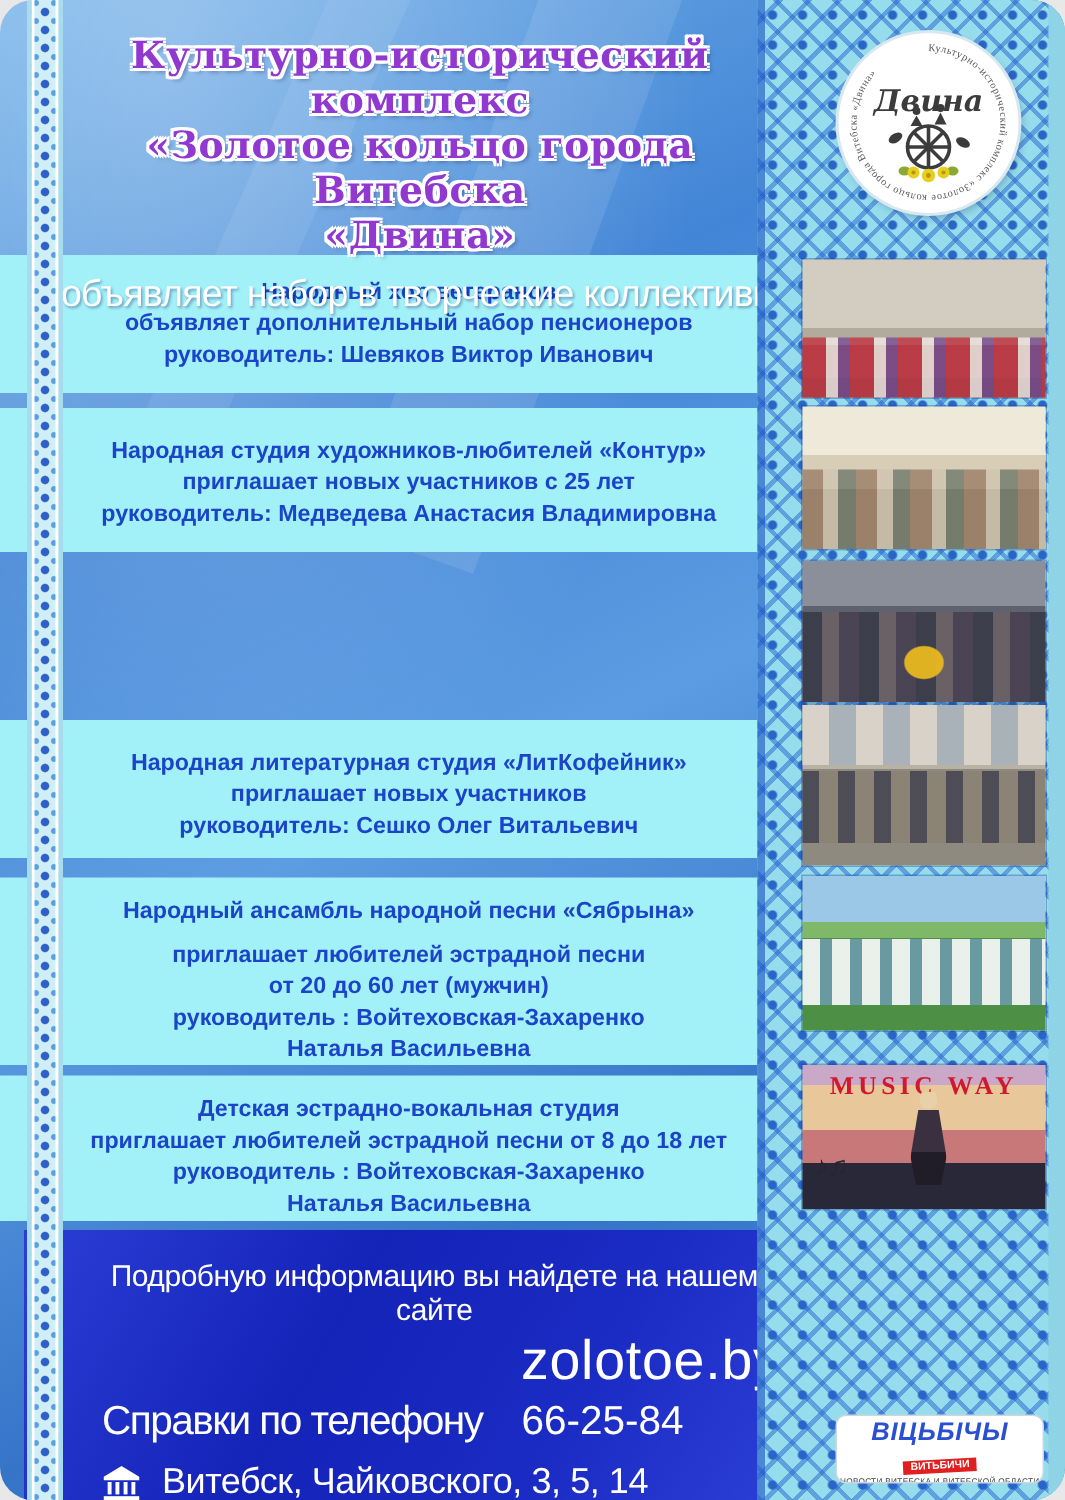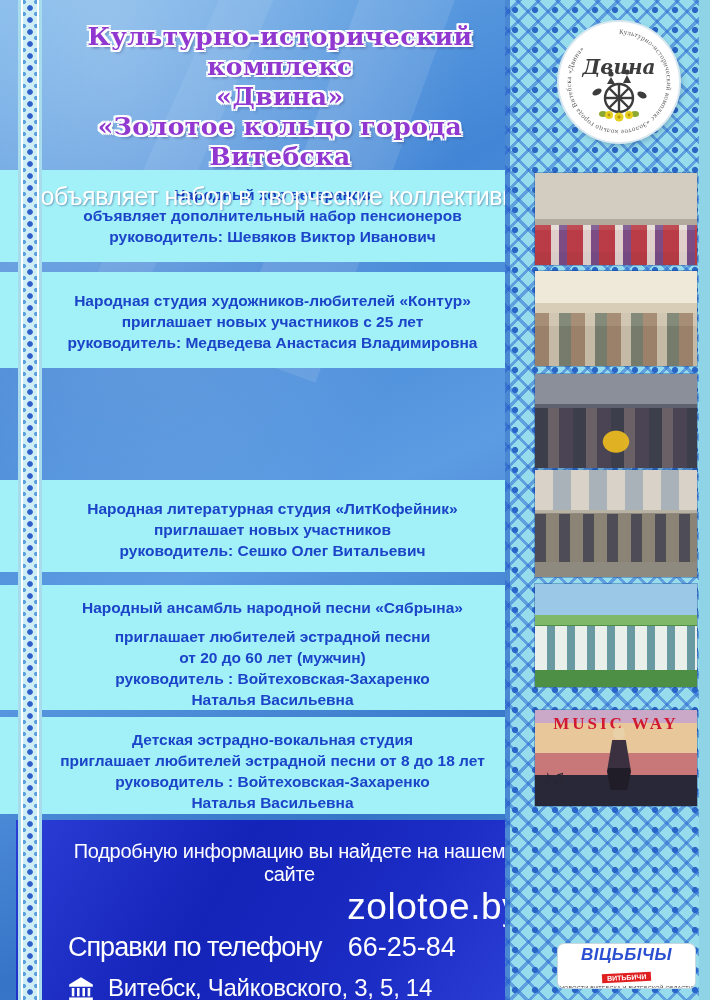--- a/index.html
+++ b/index.html
@@ -2,20 +2,21 @@
 <html><head>
 <meta charset="utf-8">
 <style>
   * { margin:0; padding:0; box-sizing:border-box; }
   html,body { width:710px; height:1000px; background:#e8e8e8; }
   .poster { position:relative; width:710px; height:1000px; overflow:hidden;
     font-family:"Liberation Sans", sans-serif;
     background:
       radial-gradient(ellipse at 16% 3%, rgba(255,255,255,0.30), transparent 42%),
       linear-gradient(155deg,#71b0e8 0%, #4285d6 28%, #5c9ce2 50%, #3674c8 74%, #4d8cd8 100%);
+    border-radius: 22px;
   }
   .streak { position:absolute; background:rgba(255,255,255,0.10); pointer-events:none; }
   .s1 { width:90px; height:420px; left:300px; top:-40px; transform:rotate(20deg); }
   .s2 { width:50px; height:380px; left:150px; top:-30px; transform:rotate(24deg); background:rgba(255,255,255,0.08); }
 
   
   .left-strip { position:absolute; left:18px; top:0; width:24px; height:1000px; z-index:7;
     background-color:#cfeef5;
     background-image:
       radial-gradient(circle, #2f5fc8 2.4px, transparent 3.2px),
@@ -116,22 +117,22 @@
 </style>
 </head>
 <body>
 
 <div class="poster">
   <div class="streak s1"></div>
   <div class="streak s2"></div>
 
   <div class="header">
     <div class="title-line">Культурно-исторический комплекс</div>
+    <div class="title-line">«Золотое кольцо города Витебска</div>
     <div class="title-line">«Двина»</div>
-    <div class="title-line">«Золотое кольцо города Витебска</div>
     <div class="subtitle">объявляет набор в творческие коллективы</div>
   </div>
 
   <div class="block b1">
     <div>Народный хор ветеранов</div>
     <div>объявляет дополнительный набор пенсионеров</div>
     <div>руководитель: Шевяков Виктор Иванович</div>
   </div>
   <div class="block b2">
     <div>Народная студия художников-любителей «Контур»</div>

